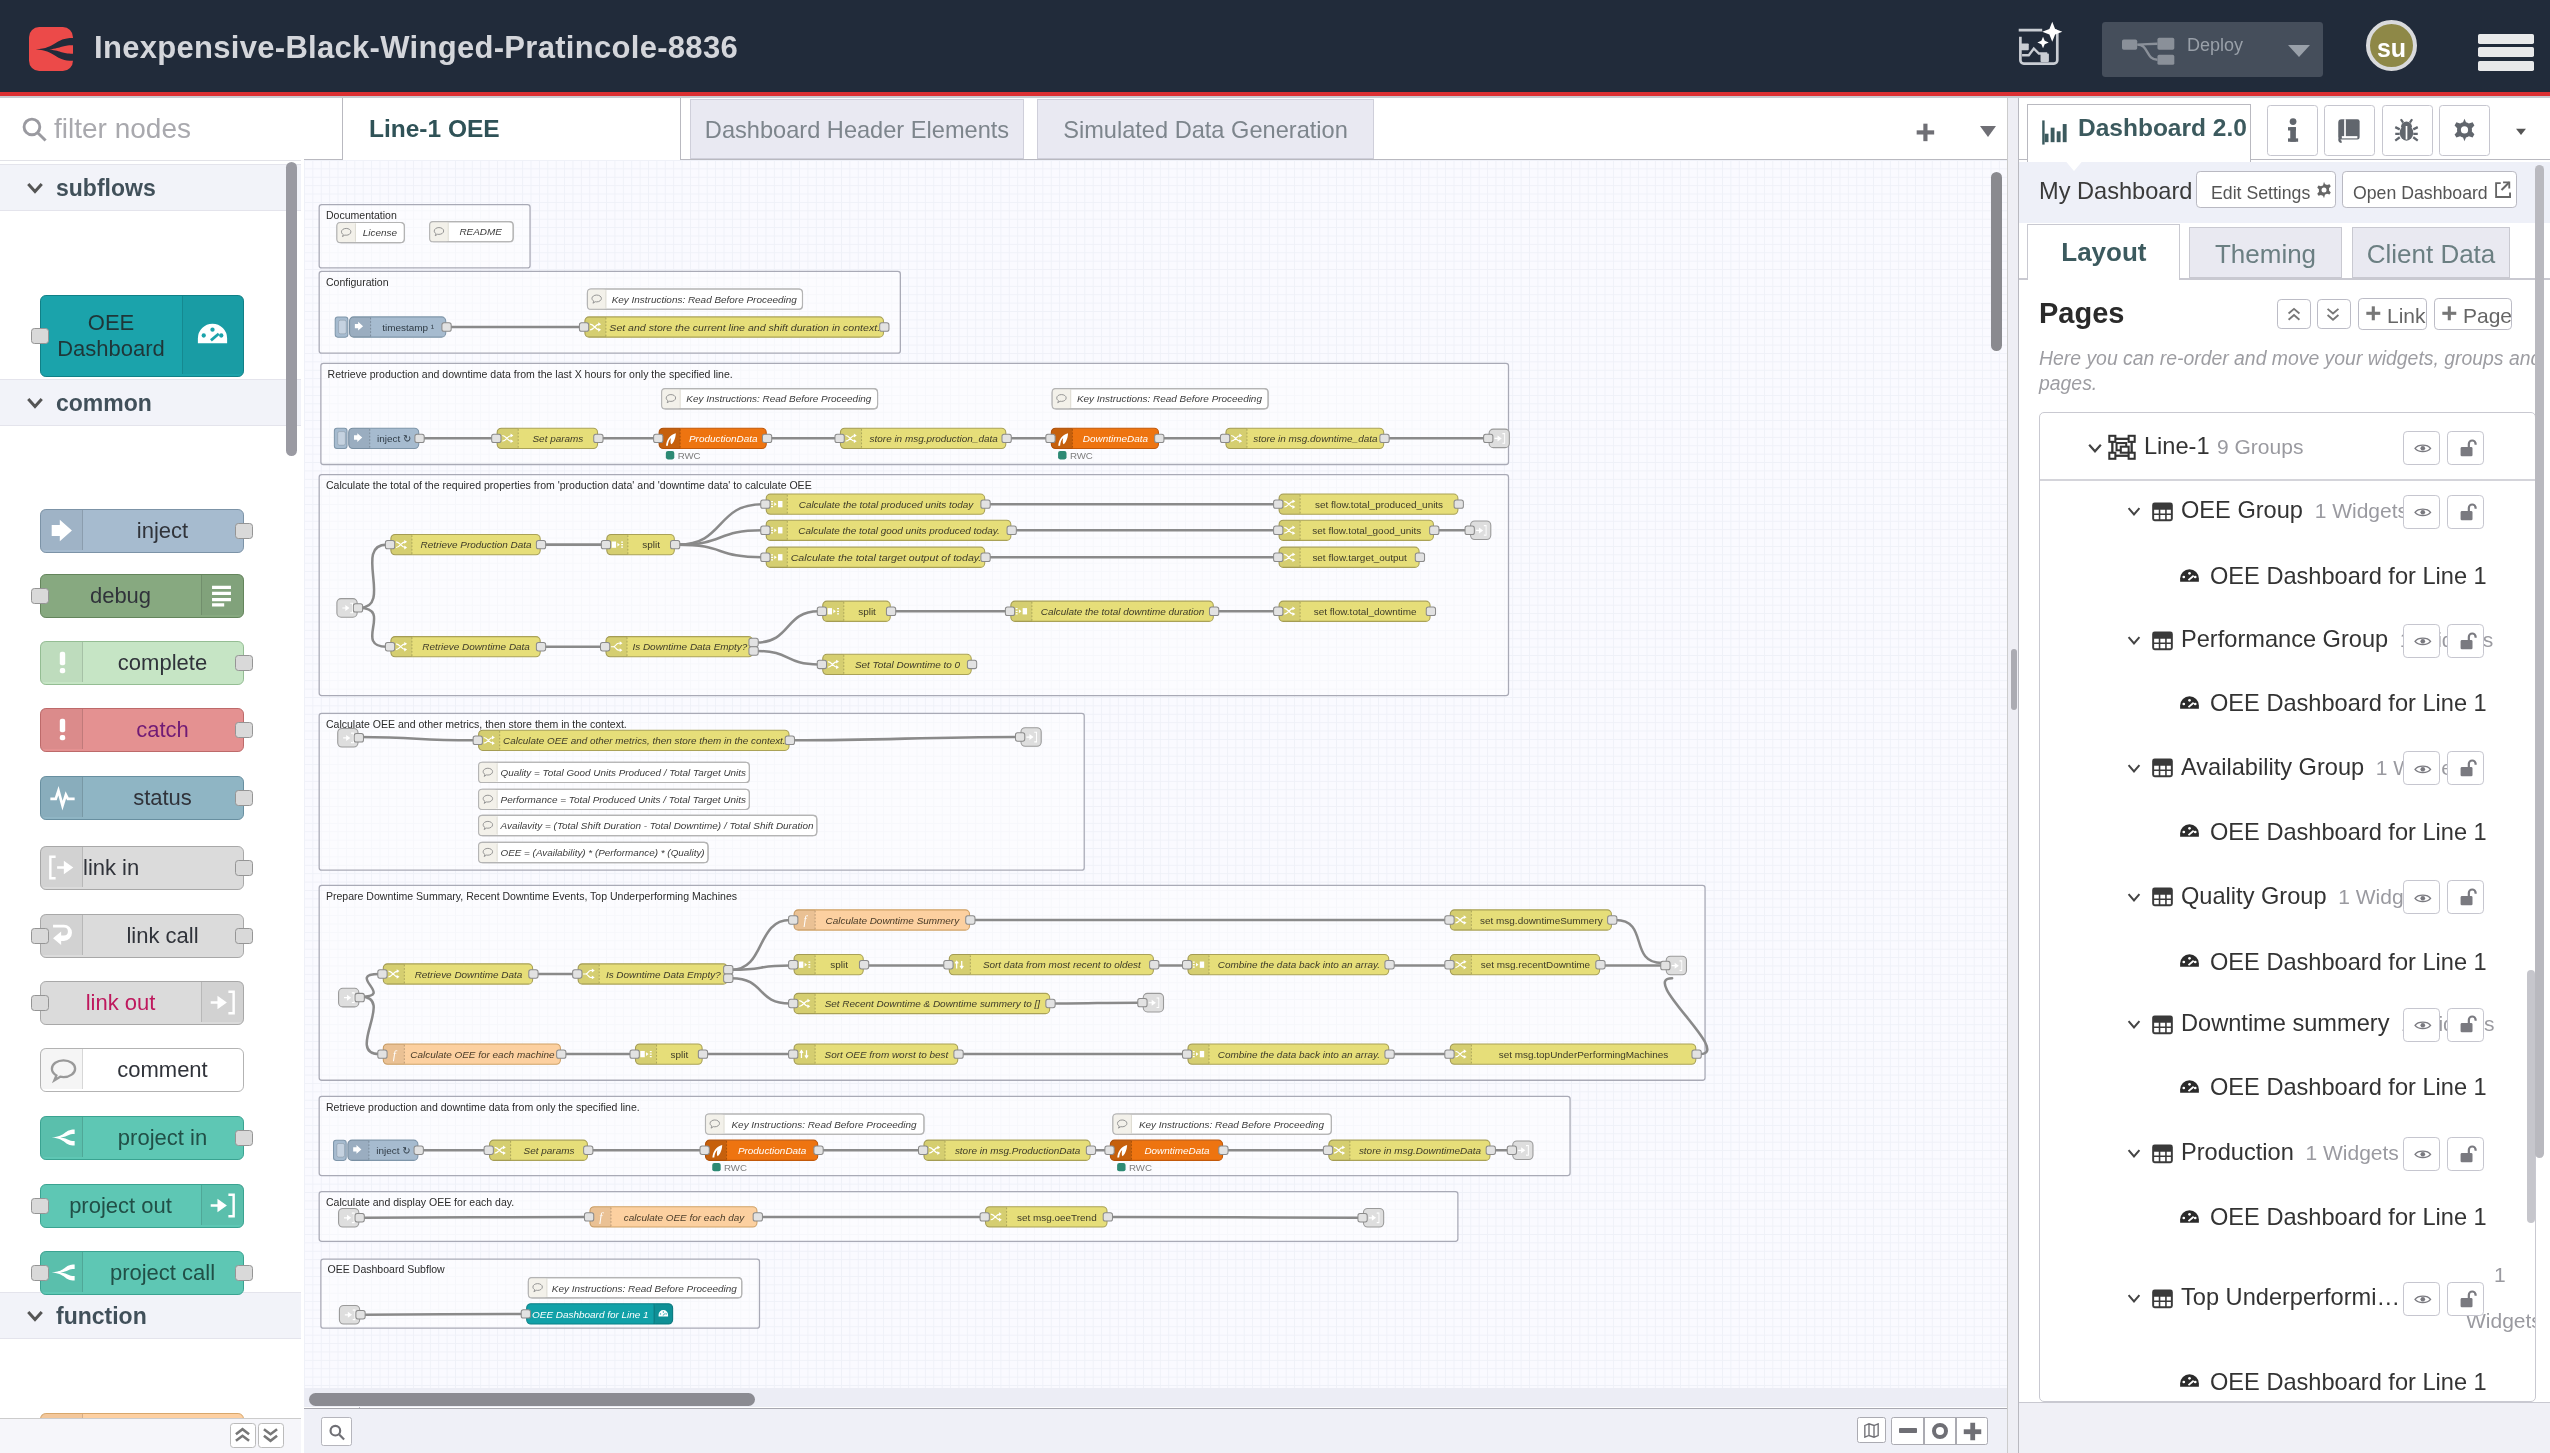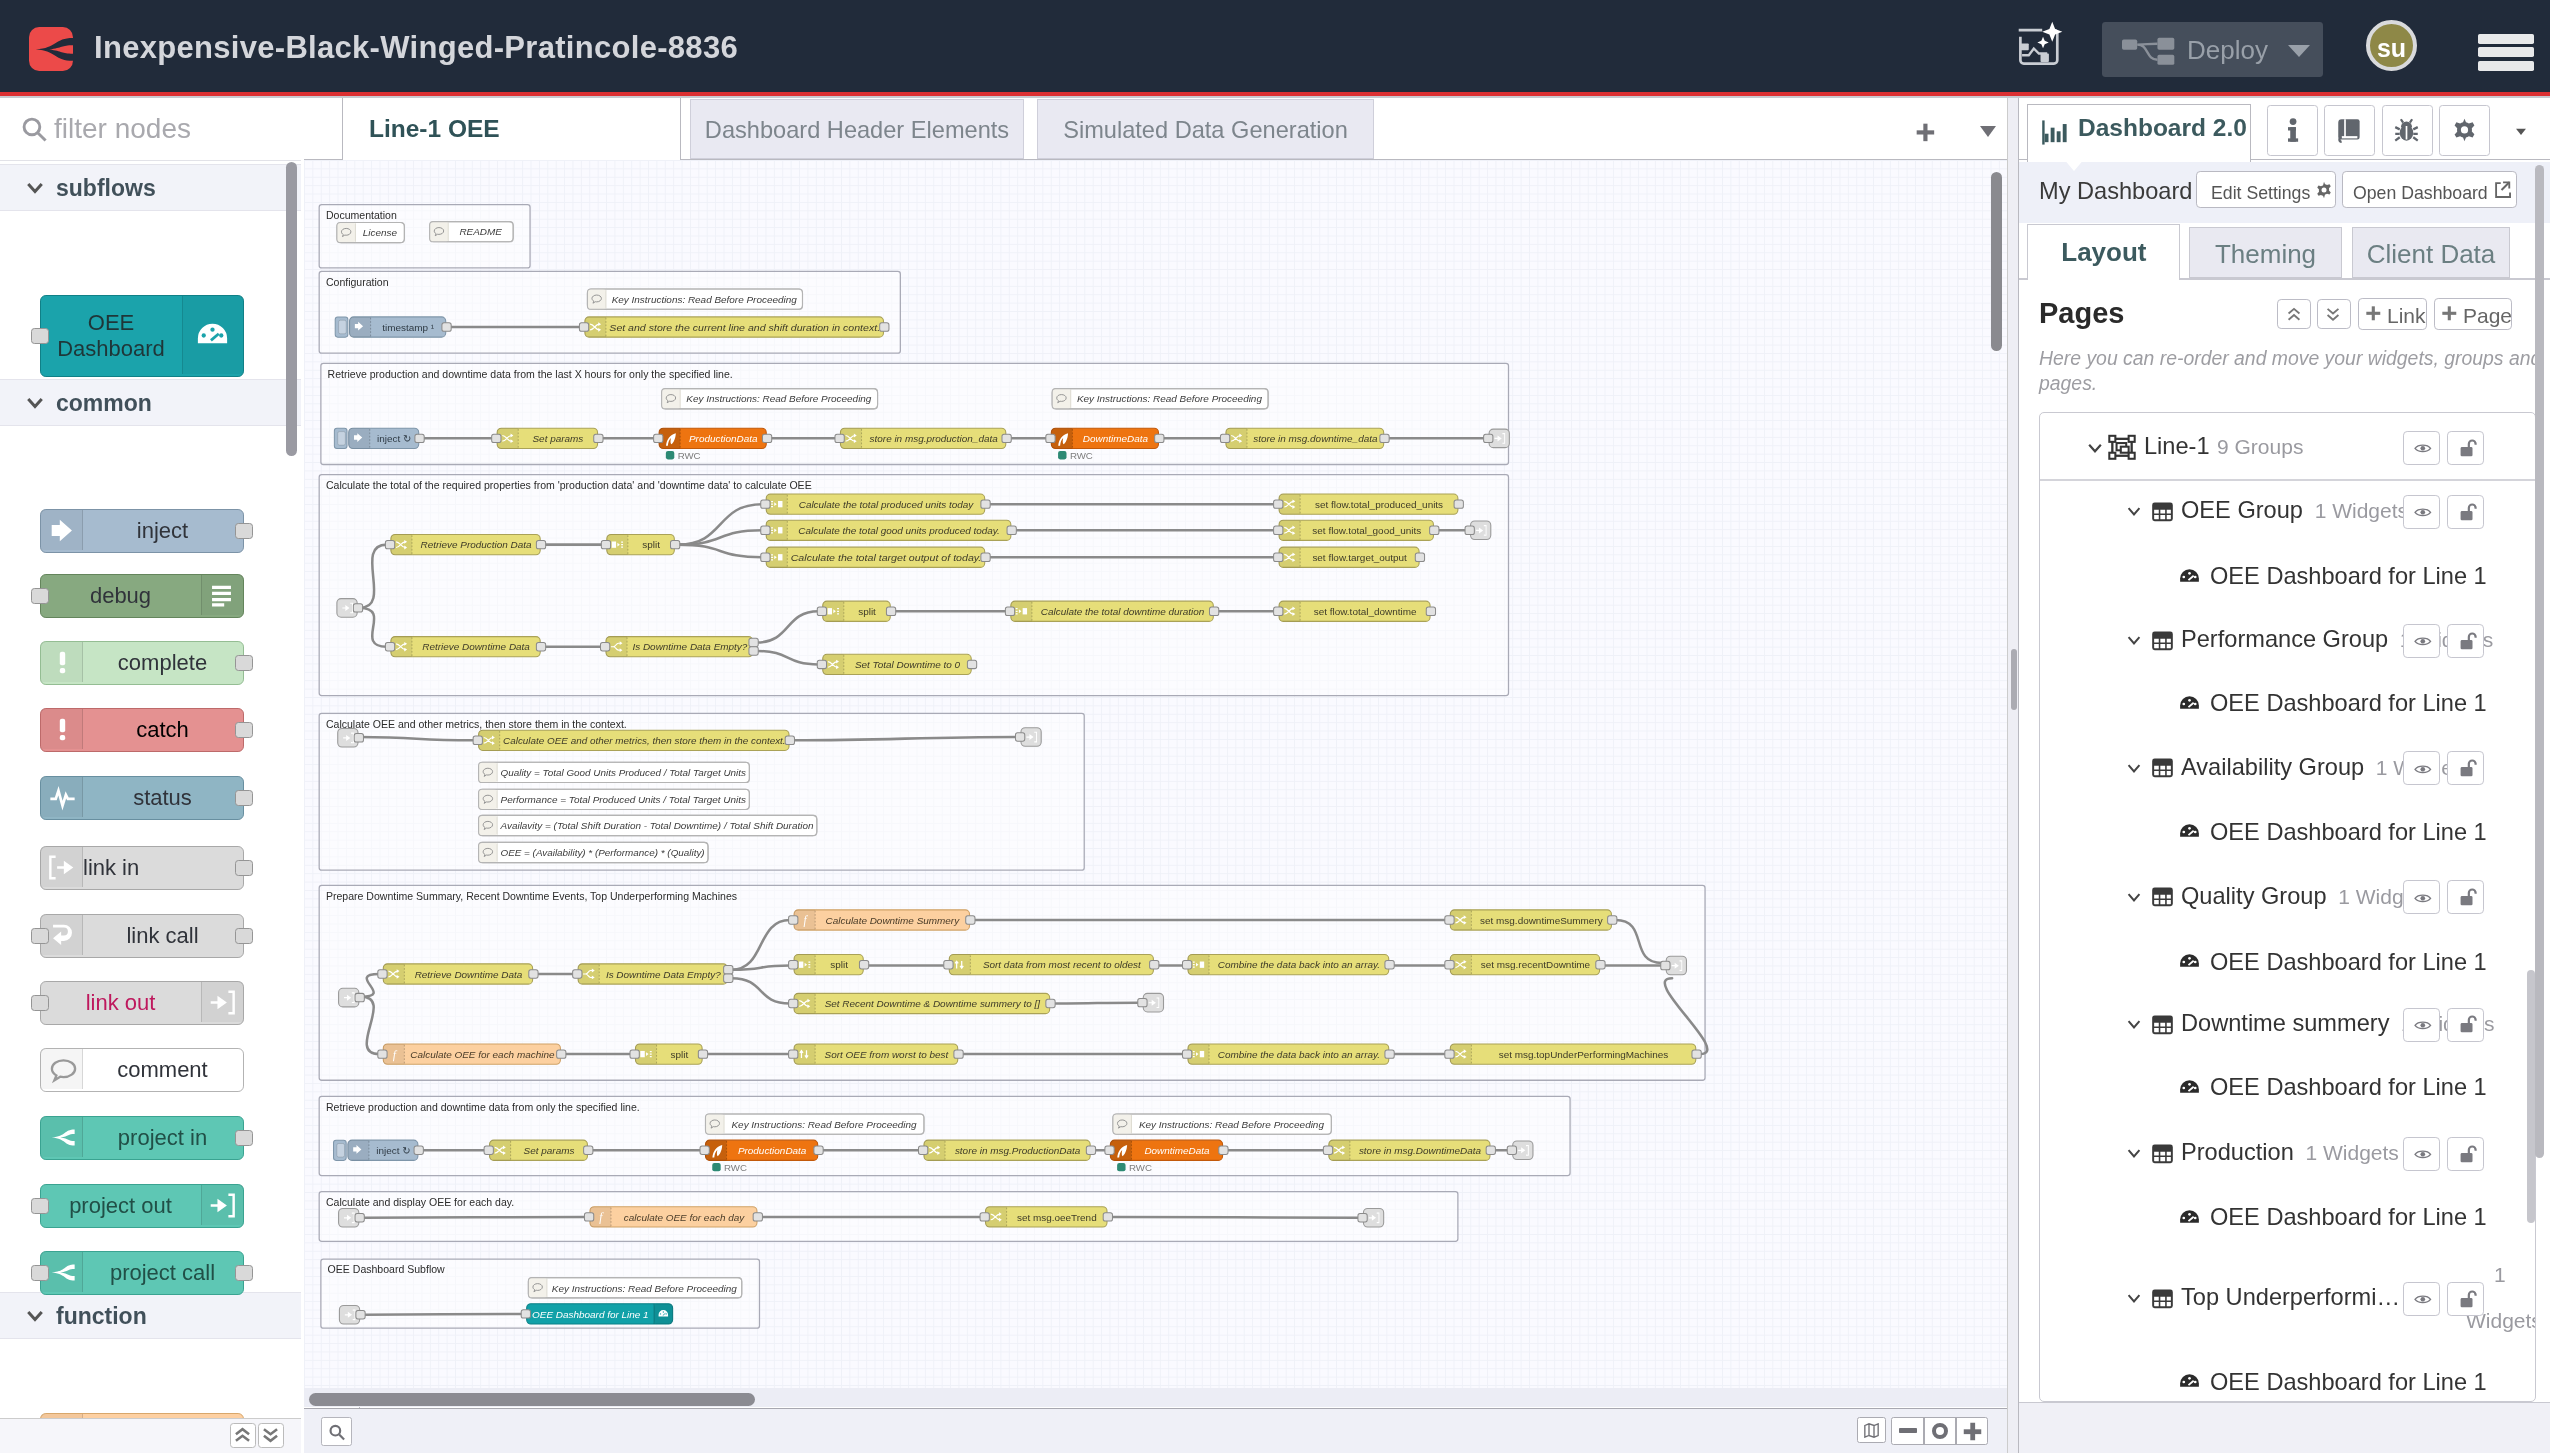--- a/index.html
+++ b/index.html
@@ -5,21 +5,21 @@
   * { margin:0; padding:0; box-sizing:border-box; }
   html,body { width:2550px; height:1454px; overflow:hidden; background:#fff;
     font-family:"Liberation Sans", sans-serif; }
   .abs { position:absolute; }
   
   #header { position:absolute; left:0; top:0; width:2550px; height:92px; background:#212b3a;padding-left:41px; }
   #redbar { position:absolute; left:0; top:92px; width:2550px; height:4.2px; background:#dc3032; }
   #title { position:absolute; left:94px; top:30px; font-size:31px; font-weight:bold; color:#d4d6db; letter-spacing:0.3px; }
   #logo { position:absolute; left:29px; top:27px; }
   #deploy { position:absolute; left:2102px; top:22px; width:221px; height:55px; background:#454e5b; border-radius:3.4px; }
-  #deploy .dtext { position:absolute; left:85px; top:12.7px; font-size:26px; color:#99a0a9; }
+  #deploy .dtext { position:absolute; left:85px; top:12.7px; font-size:18px; color:#99a0a9; }
   #deploy .dcaret { position:absolute; right:13.5px; top:23px; width:0; height:0; border-left:11px solid transparent; border-right:11px solid transparent; border-top:12.7px solid #99a0a9; }
   #avatar { position:absolute; left:2366px; top:20px; width:51px; height:51px; border-radius:50%; background:#8e8847; border:4.2px solid #d9dadc; text-align:center; }
   #avatar span { font-size:25px; color:#fff; font-weight:bold; line-height:49px; }
   #burger { position:absolute; left:2478px; top:34px; }
   #burger div { width:56px; height:9.7px; background:#e8e9ea; border-radius:1.7px; margin-bottom:3.8px; }
   
   #palette { position:absolute; left:0; top:96px; width:360px; height:1358px; background:#fff; border-right:1.7px solid #b9b9c0;text-decoration:underline; }
   #psearch { position:absolute; left:0; top:0; width:301px; height:65px; background:#fff; border-bottom:1.7px solid #e2e2e8; }
   #psearch .ph { position:absolute; left:54px; top:17px; font-size:28px; color:#a9a9ae; }
   .pcat { position:absolute; left:0; width:301px; height:47px; background:#f2f3f9; border-top:0.8px solid #e4e4ec; border-bottom:0.8px solid #e4e4ec; }
@@ -164,21 +164,21 @@
         <div class="pport" style="right:-10px"></div>
       </div>
       <div class="pnode" style="left:40px;top:569px;width:204px;height:44px;background:#e49191;border:1.7px solid #bd6a6a">
         <div class="abs" style="left:0;top:0;width:42px;height:40px;border-right:0.8px solid rgba(0,0,0,0.12);background:rgba(0,0,0,0.04);"></div>
         <div class="abs" style="left:7.6px;top:6.7px">
           <svg width="27" height="27" viewBox="0 0 20 20" style="display:block">
             <rect x="8" y="2" width="4" height="10" rx="1.5" fill="#fff"></rect>
             <rect x="8" y="14" width="4" height="4" rx="1.5" fill="#fff"></rect>
           </svg>
         </div>
-        <div class="lbl" style="left:42px;width:159px;text-align:center;color:#000000">catch</div>
+        <div class="lbl" style="left:42px;width:159px;text-align:center;color:#701a75">catch</div>
         <div class="pport" style="right:-10px"></div>
       </div>
       <div class="pnode" style="left:40px;top:637px;width:204px;height:44px;background:#8fb5c4;border:1.7px solid #688fa0">
         <div class="abs" style="left:0;top:0;width:42px;height:40px;border-right:0.8px solid rgba(0,0,0,0.12);background:rgba(0,0,0,0.04);"></div>
         <div class="abs" style="left:7.6px;top:6.7px">
           <svg width="27" height="27" viewBox="0 0 20 20" style="display:block">
             <path d="M1 11 h4 l2 -6 3 11 2.5 -8 1.5 3 h5" stroke="#fff" fill="none" stroke-width="2"></path>
           </svg>
         </div>
         <div class="lbl" style="left:42px;width:159px;text-align:center;color:#30333a">status</div>

